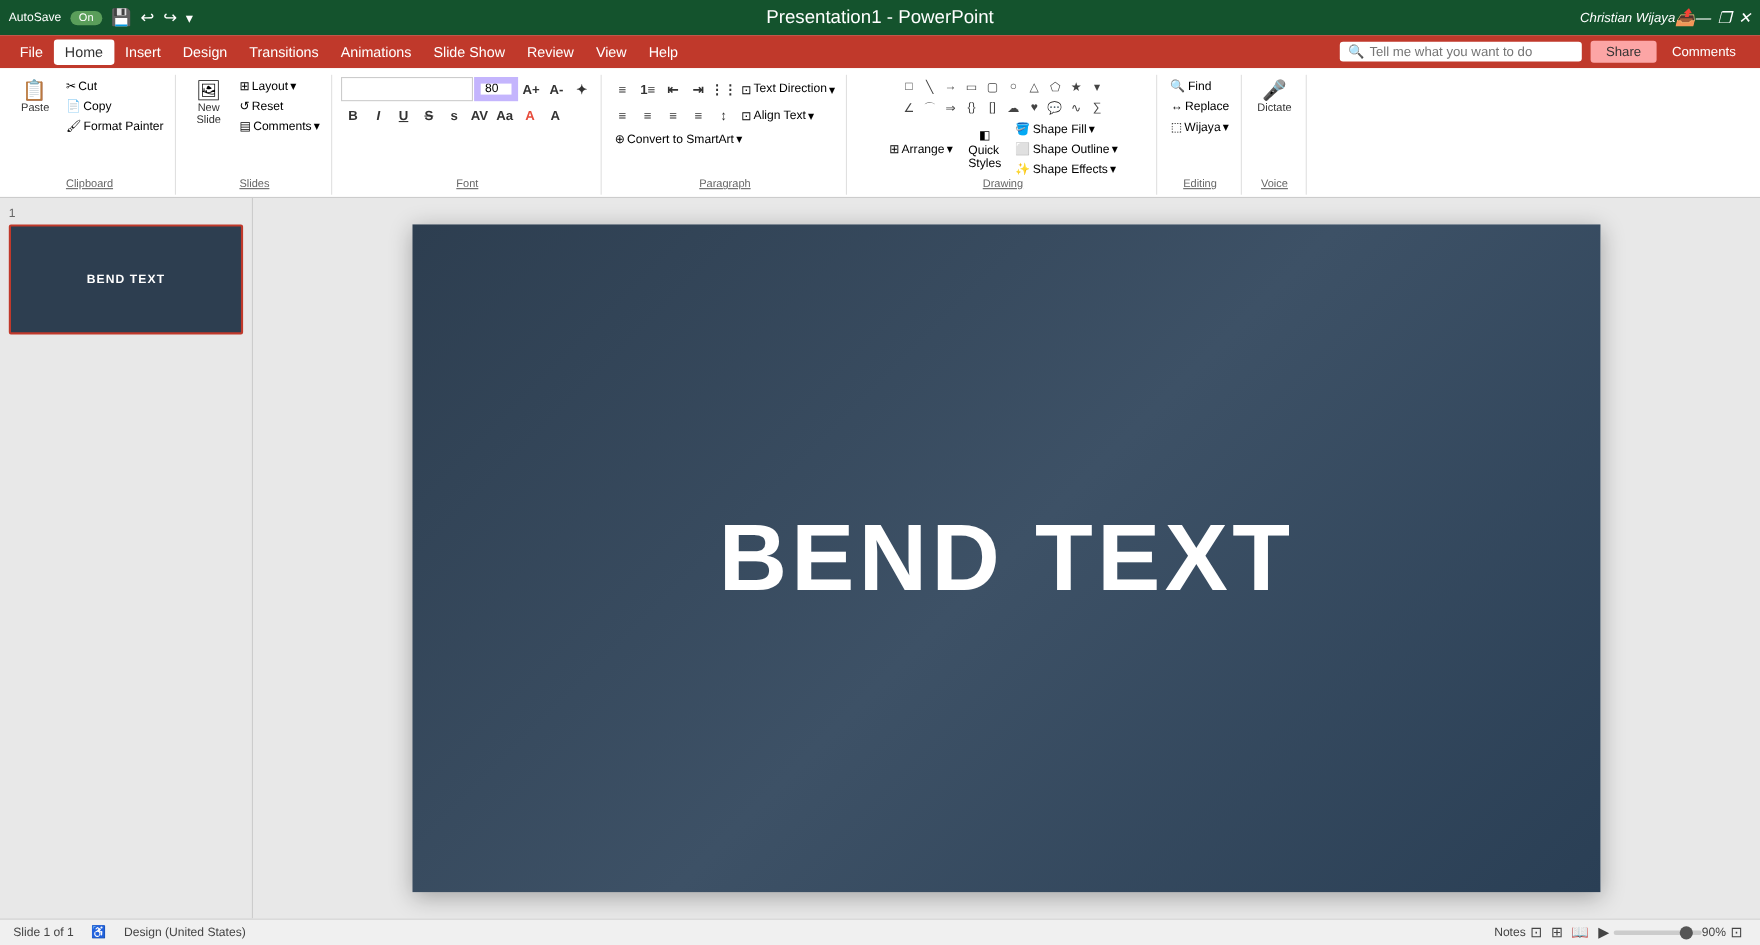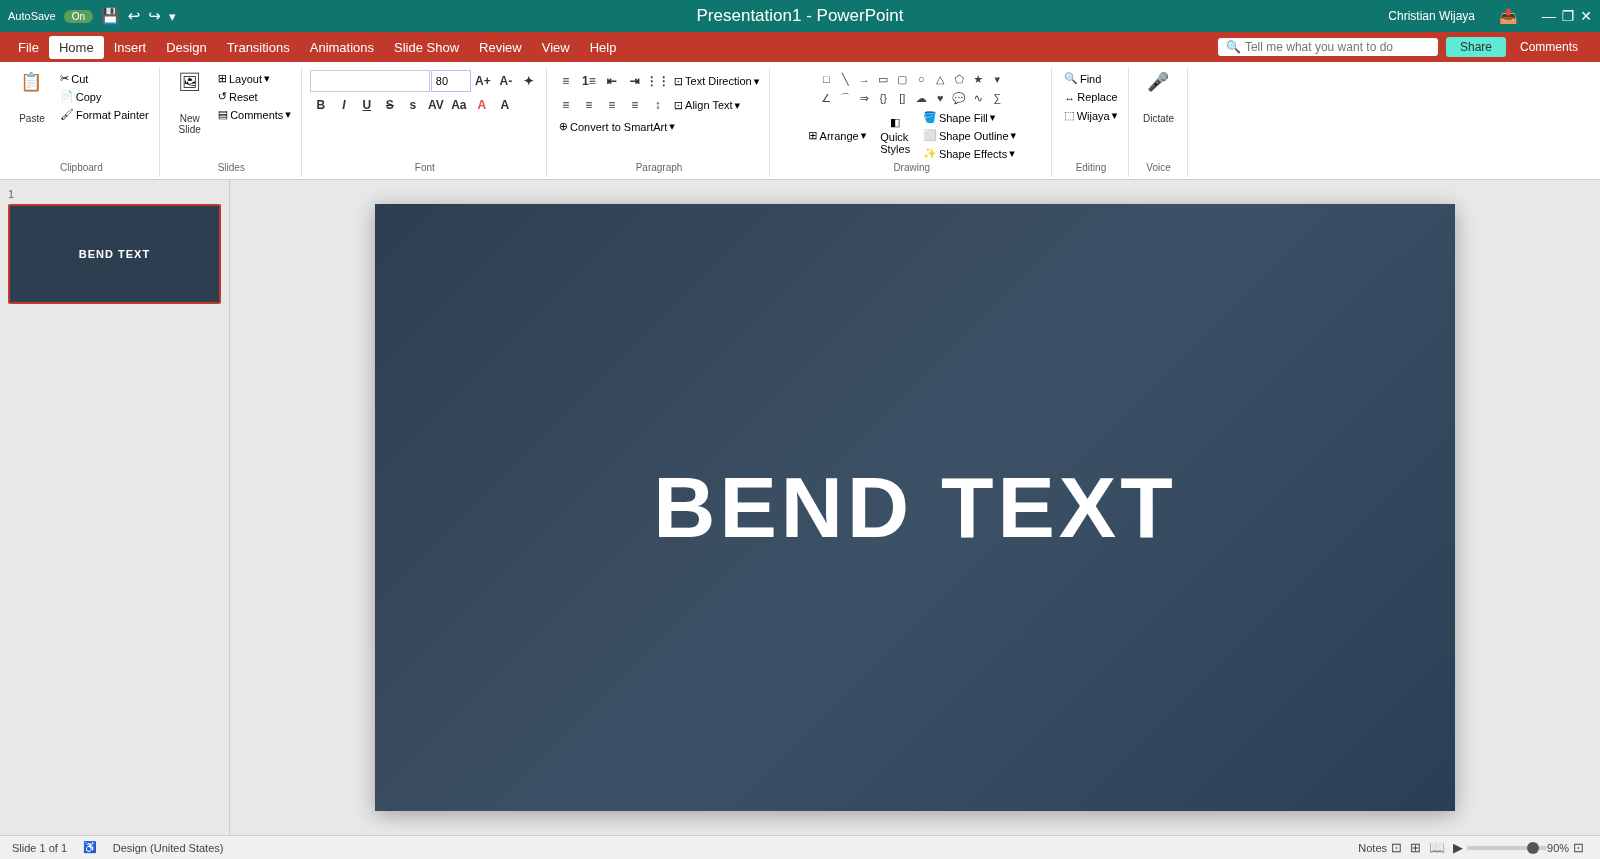--- a/index.html
+++ b/index.html
@@ -1,31 +1,31 @@
 <!DOCTYPE html>
 <html><head>
   <meta charset="utf-8">
   <style>
     * { box-sizing: border-box; margin: 0; padding: 0; }
     body { font-family: 'Segoe UI', Arial, sans-serif; font-size: 12px; background: #f0f0f0; overflow: hidden; width: 1600px; height: 859px; display: flex; flex-direction: column; }
 
     
     #title-bar {
-      background: #0f766e;
+      background: #14532d;
       height: 32px;
       display: flex;
       align-items: center;
       justify-content: flex-start;
       padding: 0 8px;
       color: white;
       flex-shrink: 0;
     }
     #title-bar .left { display: flex; align-items: center; gap: 8px; font-size: 12px; }
     #title-bar .center { position: absolute; left: 50%; transform: translateX(-50%); font-size: 17px; }
-    #title-bar .right { display: flex; align-items: center; gap: 24px; font-size: 12px; margin-left: auto; }
+    #title-bar .right { display: flex; align-items: center; gap: 0; font-size: 12px; margin-left: auto; font-style: italic; }
     #title-bar .window-controls { display: flex; gap: 6px; }
     #title-bar .window-controls span { cursor: pointer; font-size: 14px; }
 
     
     #menu-bar {
       background: #c0392b;
       height: 30px;
       display: flex;
       align-items: center;
       padding: 0 8px;
@@ -79,35 +79,36 @@
       align-items: flex-start;
       gap: 2px;
       flex: 1;
     }
     .ribbon-group-label {
       font-size: 10px;
       color: #666;
       text-align: center;
       padding-bottom: 2px;
       width: 100%;
+      text-decoration: underline;
     }
     .ribbon-btn {
       display: flex;
       flex-direction: column;
       align-items: center;
       justify-content: center;
       padding: 3px 5px;
       border-radius: 3px;
       cursor: pointer;
       font-size: 10px;
       gap: 2px;
       min-width: 32px;
     }
     .ribbon-btn .icon { font-size: 18px; line-height: 1; }
-    .ribbon-btn .label { font-size: 10px; color: #333; text-align: center; margin-top: 20px; }
+    .ribbon-btn .label { font-size: 10px; color: #333; text-align: center; }
     .ribbon-btn-sm {
       display: flex;
       align-items: center;
       padding: 2px 4px;
       border-radius: 2px;
       cursor: pointer;
       font-size: 11px;
       gap: 2px;
     }
     .small-group {
@@ -120,21 +121,21 @@
     .font-name-box {
       width: 120px;
       height: 22px;
       border: 1px solid #ccc;
       padding: 2px 4px;
       font-size: 11px;
     }
     .font-size-box {
       width: 40px;
       height: 22px;
-      border: 1px solid #c4b5fd;
+      border: 6px solid #c4b5fd;
       padding: 2px 4px;
       font-size: 11px;
     }
 
     
     #main {
       display: flex;
       flex: 1;
       overflow: hidden;
     }
@@ -313,21 +314,21 @@
   <div class="menu-item">Transitions</div>
   <div class="menu-item">Animations</div>
   <div class="menu-item">Slide Show</div>
   <div class="menu-item">Review</div>
   <div class="menu-item">View</div>
   <div class="menu-item">Help</div>
   <div id="search-bar" style="margin-left:auto;">
     <span>🔍</span>
     <input type="text" placeholder="Tell me what you want to do" style="">
   </div>
-  <div style="background:#5eead4;color:#333;padding:3px 14px;border-radius:3px;margin-left:8px;cursor:pointer;font-size:12px;">Share</div>
+  <div style="background:#fca5a5;color:#333;padding:3px 14px;border-radius:3px;margin-left:8px;cursor:pointer;font-size:12px;">Share</div>
   <div style="color:white;padding:3px 14px;cursor:pointer;font-size:12px;">Comments</div>
 </div>
 
 <div id="ribbon">
   <div class="ribbon-row" style="align-items: stretch; padding: 2px 0;">
 
     <div class="ribbon-group">
       <div class="ribbon-group-content">
         <div class="ribbon-btn" style="min-width:44px;">
           <span class="icon">📋</span>

